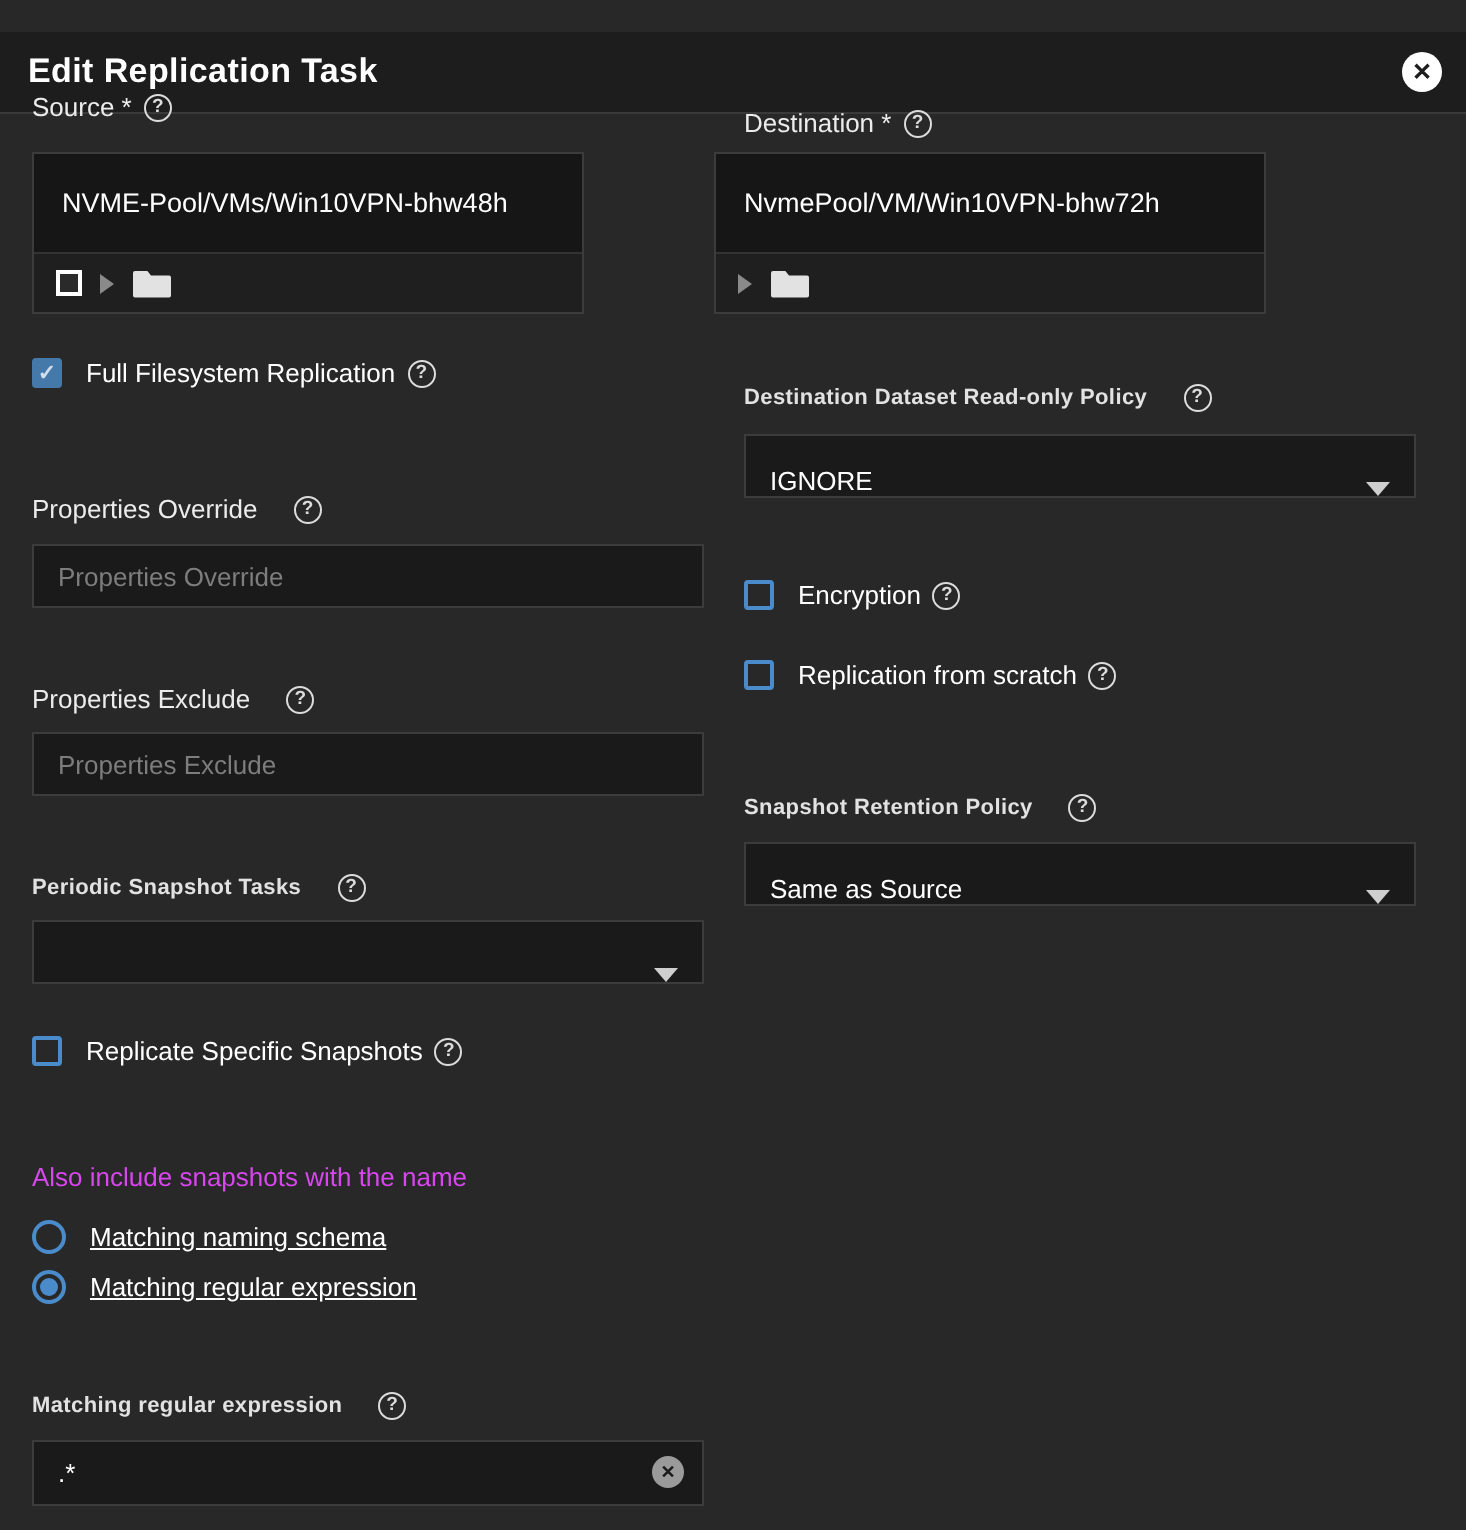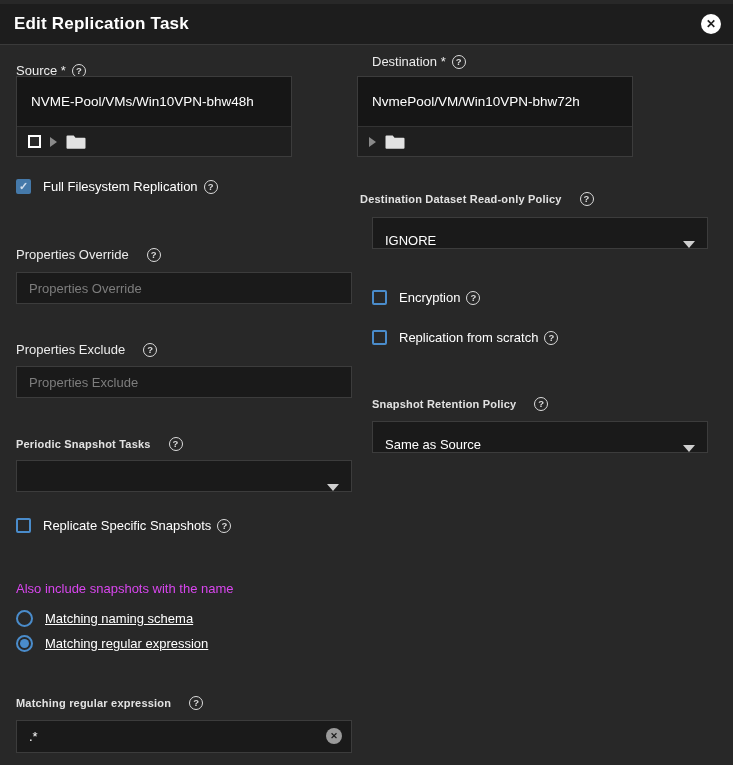--- a/index.html
+++ b/index.html
@@ -7,21 +7,21 @@
   body {
     font-family:"Liberation Sans", sans-serif;
     background:#262626;
     color:#ffffff;
     overflow:hidden;
   }
   .dialog { position:relative; width:733px; height:765px; background:#282828; }
 
   
   .dlg-header {
-    position:absolute; top:4px; left:0; right:0; height:41px;
+    position:absolute; top:16px; left:0; right:0; height:41px;
     background:#1d1d1d; border-bottom:1px solid #3a3a3a;
     display:flex; align-items:center; padding:0 12px 0 14px;
   }
   .dlg-title { font-size:17px; font-weight:bold; color:#fff; letter-spacing:0.2px; }
   .close-btn {
     margin-left:auto; width:20px; height:20px; border-radius:50%;
     background:#ffffff; color:#1d1d1d; display:flex; align-items:center; justify-content:center;
     cursor:pointer; font-size:12px; font-weight:bold; line-height:1;
   }
 
@@ -122,21 +122,21 @@
 </head>
 <body>
 
 <div class="dialog">
 
   <div class="dlg-header">
     <div class="dlg-title">Edit Replication Task</div>
     <div class="close-btn">✕</div>
   </div>
 
-  <div class="field-label" style="top:63px; left:16px;">
+  <div class="field-label" style="top:46px; left:16px;">
     <span>Source *</span>
     <span class="help-icon tight">?</span>
   </div>
   <div class="dataset-box" style="top:76px; left:16px;">
     <input class="dataset-input" value="NVME-Pool/VMs/Win10VPN-bhw48h" style="">
     <div class="tree-row">
       <span class="tree-checkbox"></span>
       <span class="tree-arrow"></span>
       <svg class="folder-icon" width="21" height="17" viewBox="0 0 21 17">
         <path d="M1.5 2.5 h6.2 l1.8 2.2 h9 a1 1 0 0 1 1 1 v9 a1 1 0 0 1 -1 1 h-17 a1 1 0 0 1 -1 -1 v-11.2 a1 1 0 0 1 1 -1 z" fill="#e2e2e2"></path>
@@ -204,21 +204,21 @@
   <div class="dataset-box" style="top:76px; left:357px;">
     <input class="dataset-input" value="NvmePool/VM/Win10VPN-bhw72h" style="">
     <div class="tree-row">
       <span class="tree-arrow"></span>
       <svg class="folder-icon" width="21" height="17" viewBox="0 0 21 17">
         <path d="M1.5 2.5 h6.2 l1.8 2.2 h9 a1 1 0 0 1 1 1 v9 a1 1 0 0 1 -1 1 h-17 a1 1 0 0 1 -1 -1 v-11.2 a1 1 0 0 1 1 -1 z" fill="#e2e2e2"></path>
       </svg>
     </div>
   </div>
 
-  <div class="field-label small" style="top:192px; left:360px;">
+  <div class="field-label small" style="top:192px; left:372px;">
     <span>Destination Dataset Read-only Policy</span>
     <span class="help-icon">?</span>
   </div>
   <div class="select-box" style="top:217px; left:372px;">
     <span class="select-value">IGNORE</span>
     <span class="select-caret"></span>
   </div>
 
   <div class="check-row" style="top:290px; left:372px;">
     <span class="checkbox"></span>

